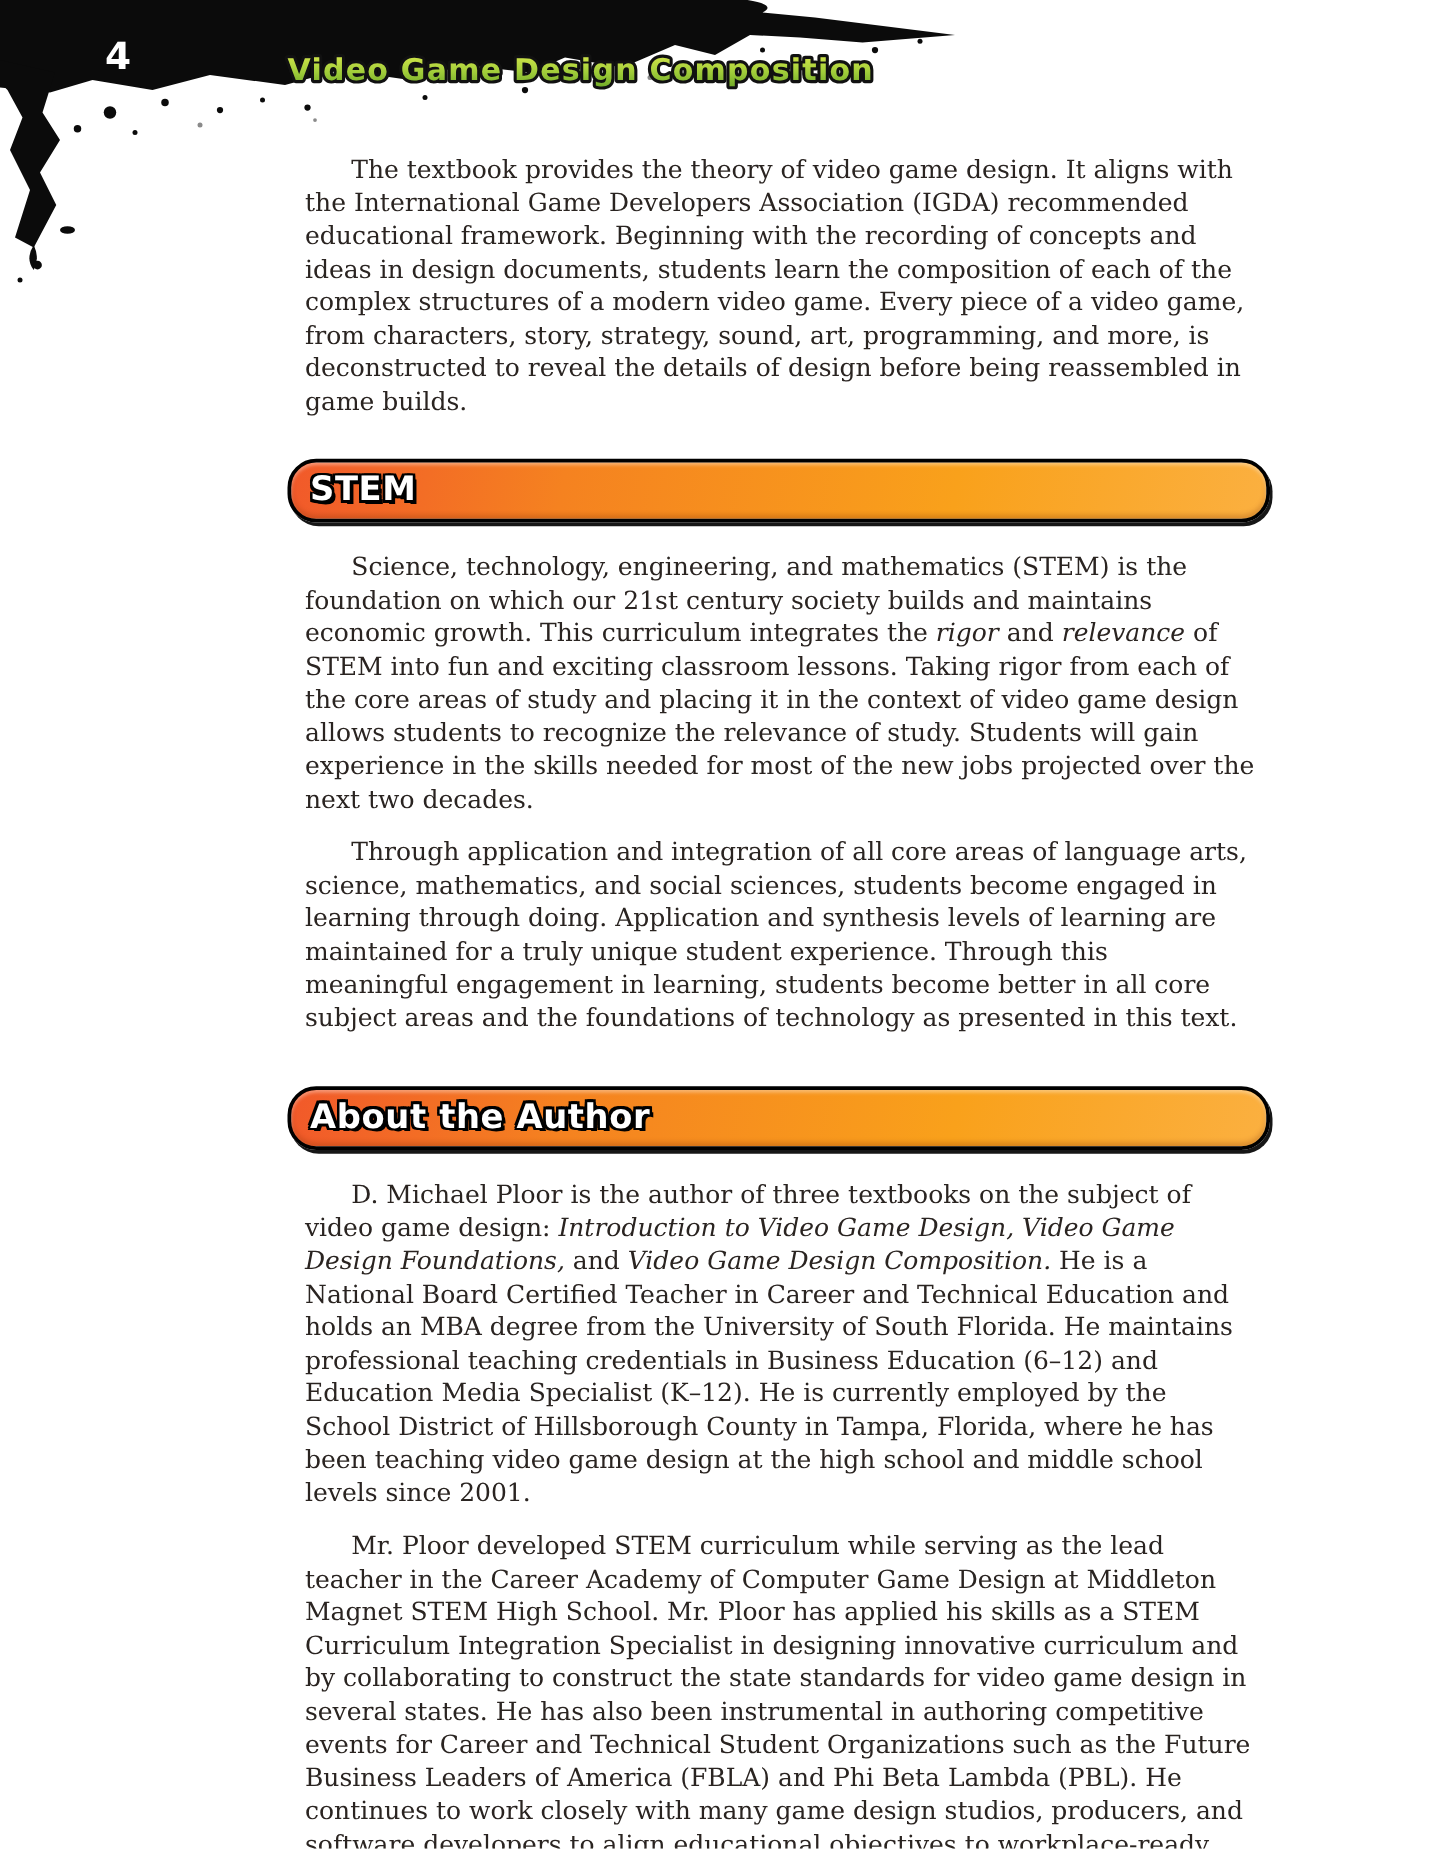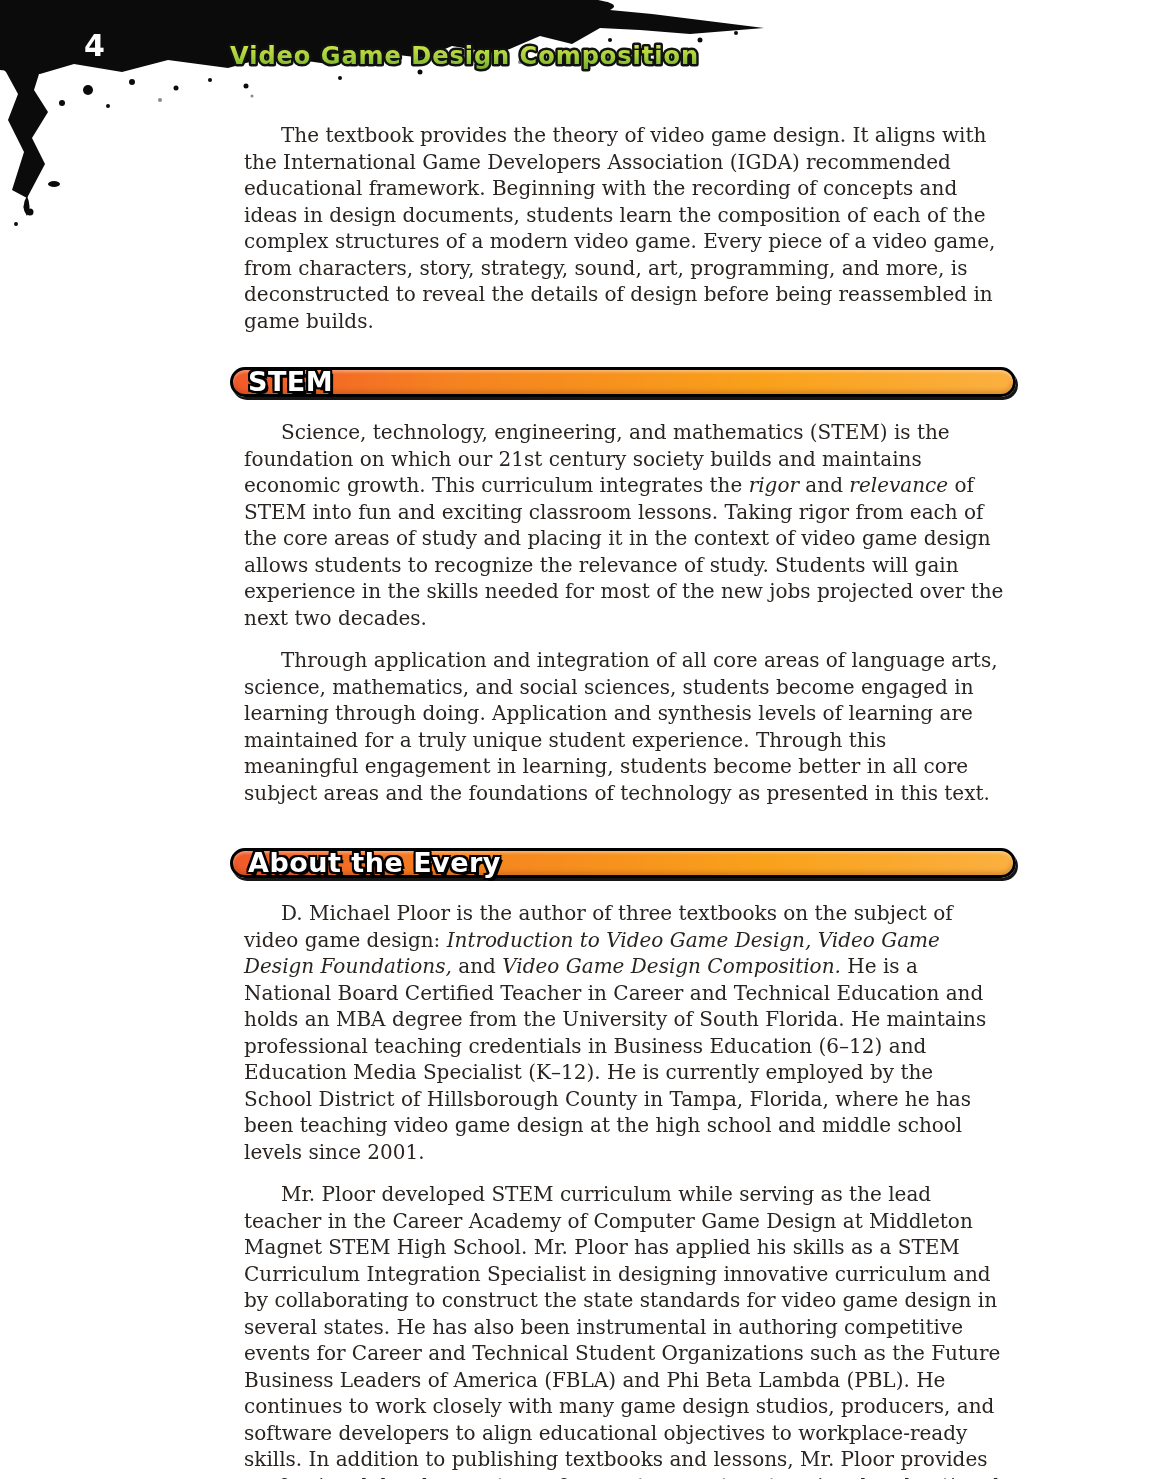--- a/index.html
+++ b/index.html
@@ -60,21 +60,21 @@
     margin: 16px;
     text-indent: 37px;
   }
   .para-block em {
     font-style: italic;
   }
   .banner {
     box-sizing: border-box;
     margin: 33px 0 22px 2px;
     width: 786px;
-    height: 30px;
+    height: 51px;
     border: 3px solid #000000;
     border-radius: 23px;
     background: linear-gradient(100deg, #f1592a 0%, #f58220 28%, #f9a11b 68%, #fbb040 100%);
     box-shadow: 2px 3px 0 #161616, inset 0 2px 3px rgba(255,255,255,0.38), inset 0 -3px 4px rgba(120,40,0,0.25);
     display: flex;
     align-items: center;
     padding: 0 15px;
   }
   .banner-about { margin-top: 42px; }
   .banner-text {
@@ -144,21 +144,21 @@
     <div class="banner">
       <span class="banner-text">STEM</span>
     </div>
 
     <div class="para-block">
         <p><span>Science, technology, engineering, and mathematics (STEM) is the foundation on which our 21st century society builds and maintains economic growth. This curriculum integrates the </span><em>rigor</em><span> and </span><em>relevance</em><span> of STEM into fun and exciting classroom lessons. Taking rigor from each of the core areas of study and placing it in the context of video game design allows students to recognize the relevance of study. Students will gain experience in the skills needed for most of the new jobs projected over the next two decades.</span></p>
         <p><span>Through application and integration of all core areas of language arts, science, mathematics, and social sciences, students become engaged in learning through doing. Application and synthesis levels of learning are maintained for a truly unique student experience. Through this meaningful engagement in learning, students become better in all core subject areas and the foundations of technology as presented in this text.</span></p>
       </div>
 
     <div class="banner banner-about">
-      <span class="banner-text">About the Every</span>
+      <span class="banner-text">About the Author</span>
     </div>
 
     <div class="para-block">
         <p><span>D. Michael Ploor is the author of three textbooks on the subject of video game design: </span><em>Introduction to Video Game Design, Video Game Design Foundations,</em><span> and </span><em>Video Game Design Composition.</em><span> He is a National Board Certified Teacher in Career and Technical Education and holds an MBA degree from the University of South Florida. He maintains professional teaching credentials in Business Education (6–12) and Education Media Specialist (K–12). He is currently employed by the School District of Hillsborough County in Tampa, Florida, where he has been teaching video game design at the high school and middle school levels since 2001.</span></p>
         <p><span>Mr. Ploor developed STEM curriculum while serving as the lead teacher in the Career Academy of Computer Game Design at Middleton Magnet STEM High School. Mr. Ploor has applied his skills as a STEM Curriculum Integration Specialist in designing innovative curriculum and by collaborating to construct the state standards for video game design in several states. He has also been instrumental in authoring competitive events for Career and Technical Student Organizations such as the Future Business Leaders of America (FBLA) and Phi Beta Lambda (PBL). He continues to work closely with many game design studios, producers, and software developers to align educational objectives to workplace-ready skills. In addition to publishing textbooks and lessons, Mr. Ploor provides professional development as a frequent presenter at regional and national conferences to promote STEM education and video game design curriculum for the high school and middle school levels.</span></p>
       </div>
 
   </main>
 </div>
 

